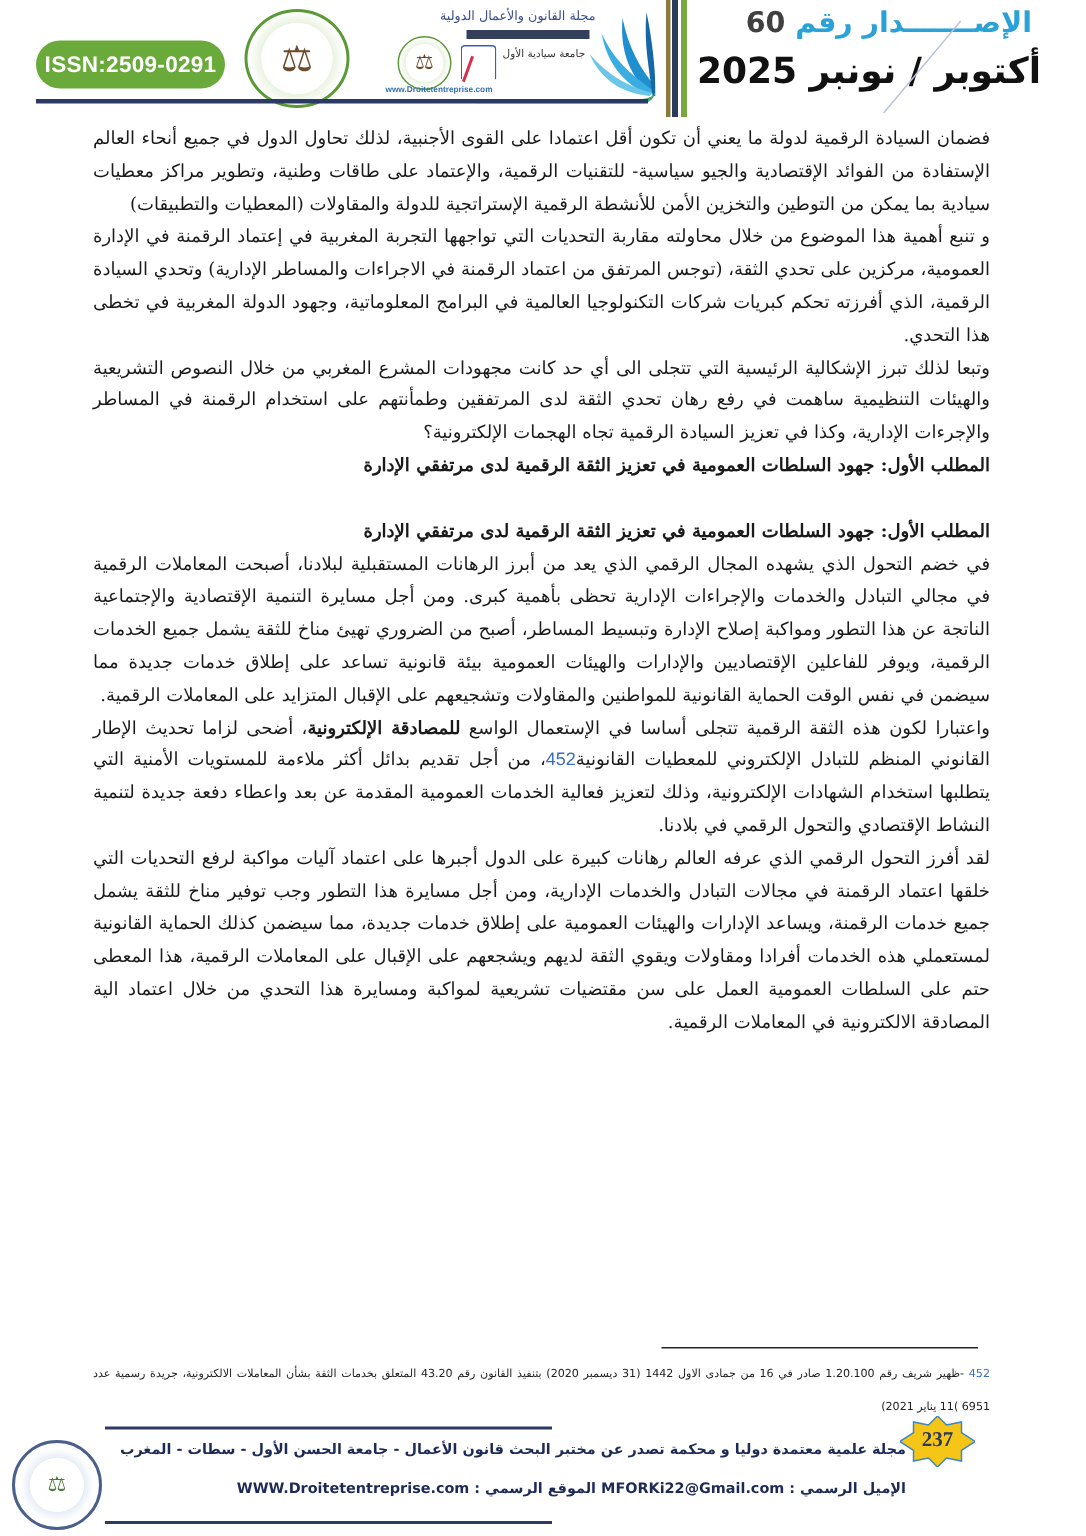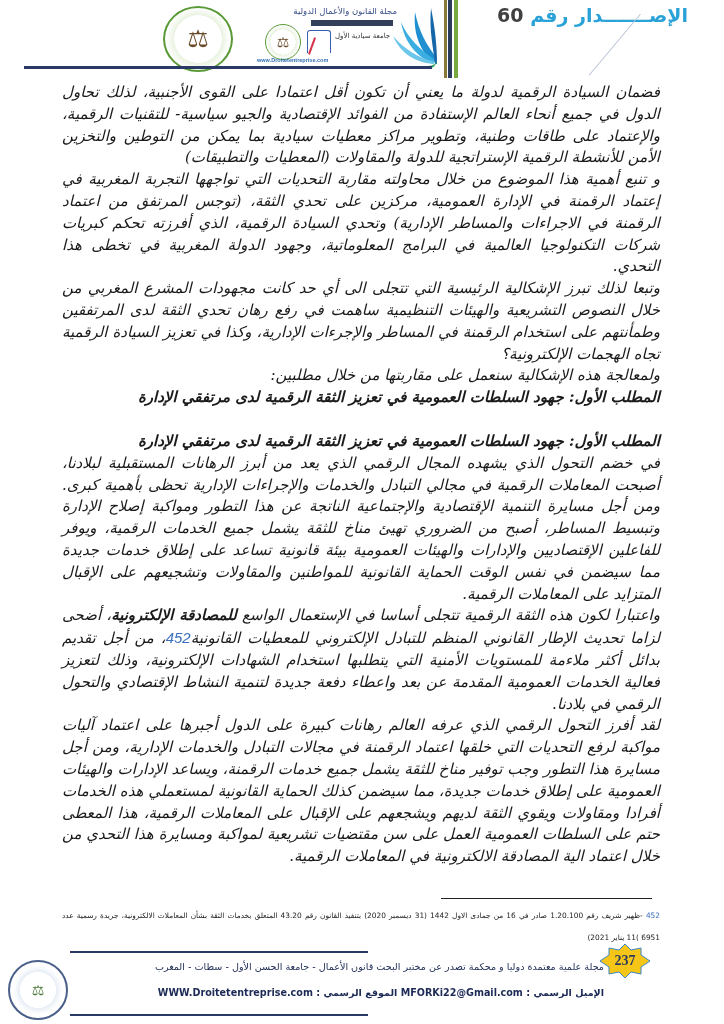--- a/index.html
+++ b/index.html
@@ -27,43 +27,44 @@
   .vbars span { position:absolute; top:0; height:78px; }
   .vb1 { left:0; width:3px; background:#8a7a3a; }
   .vb2 { left:4px; width:4px; background:#2c3a5c; }
   .vb3 { left:10px; width:4px; background:#7aa840; }
   .issue-line { position:absolute; right:36px; top:4px; direction:rtl; font-family:"DejaVu Sans", sans-serif; font-weight:bold; font-size:19px; color:#2aa2d8; white-space:nowrap; }
   .issue-num { color:#404040; }
   .date-line { position:absolute; right:30px; top:33px; direction:rtl; font-family:"DejaVu Sans", sans-serif; font-weight:bold; font-size:24px; color:#111; white-space:nowrap; }
   .diag { position:absolute; left:640px; top:14px; width:1px; height:80px; background:#b9c4d6; transform:rotate(40deg); transform-origin:top; }
 
   
-  .content { position:absolute; left:62px; top:82px; width:598px; direction:rtl; text-align:justify; font-family:"DejaVu Serif", serif; font-size:15px; line-height:21.8px; color:#1a1a1a;font-style:italic; }
+  .content { position:absolute; left:62px; top:82px; width:598px; direction:rtl; text-align:justify; font-family:"DejaVu Serif", serif; font-size:12px; line-height:21.8px; color:#1a1a1a; }
   .content p { margin:0; }
   .content .bold { font-weight:bold; }
   .gap { height:22px; }
   .fnref { color:#3a6fc0; font-family:"Liberation Sans", sans-serif; }
 
   
   .fn-rule { position:absolute; left:441px; top:898px; width:211px; height:1px; background:#222; }
   .footnote { position:absolute; left:62px; top:905px; width:598px; direction:rtl; text-align:justify; font-family:"DejaVu Sans", sans-serif; font-size:7.4px; line-height:22px; color:#222; }
   .fn-num { color:#3a6fc0; }
   .footer-rule-top { position:absolute; left:70px; top:951px; width:298px; height:2px; background:#2a3a64; }
   .footer-rule-bot { position:absolute; left:70px; top:1014px; width:298px; height:2px; background:#2a3a64; }
-  .footer-line1 { position:absolute; right:120px; top:961px; direction:rtl; font-family:"DejaVu Sans", sans-serif; font-weight:normal; font-size:9.6px; color:#1c2a55; white-space:nowrap; }
+  .footer-line1 { position:absolute; right:120px; top:961px; direction:rtl; font-family:"DejaVu Sans", sans-serif; font-weight:bold; font-size:9.6px; color:#1c2a55; white-space:nowrap; }
   .footer-line2 { position:absolute; right:120px; top:987px; direction:rtl; font-family:"DejaVu Sans", sans-serif; font-weight:bold; font-size:9.6px; color:#1c2a55; white-space:nowrap; }
   .page-badge { position:absolute; left:600px; top:944px; width:50px; height:34px; }
   .page-badge svg { position:absolute; left:0; top:0; }
   .page-num { position:absolute; left:0; top:0; width:50px; height:34px; display:flex; align-items:center; justify-content:center; font-family:Liberation Serif, serif; font-weight:bold; font-size:14px; color:#2c3a5c; }
   .footer-seal { position:absolute; left:8px; top:960px; width:56px; height:56px; border-radius:50%; border:2px solid #4a5f8a; background:radial-gradient(circle,#fff 45%,#e8eef6 46%,#fff 62%); display:flex; align-items:center; justify-content:center; font-size:14px; color:#4a7a3a; }
 </style>
 </head>
 <body>
 
 <div class="header">
+  <div class="issn-pill">ISSN:2509-0291</div>
 
   <div class="seal seal-lab">
     <span class="scales">⚖</span>
   </div>
 
   <div class="journal-block">
     <div class="journal-title">مجلة القانون والأعمال الدولية</div>
     <div class="journal-sub"></div>
     <div class="seal seal-small" style="left:10px;top:18px;">
       <span class="scales">⚖</span>
@@ -85,28 +86,28 @@
   <div class="vbars">
     <span class="vb1"></span>
       <span class="vb2"></span>
       <span class="vb3"></span>
   </div>
 
   <div class="issue-line">
     <span>الإصـــــــدار رقم</span>
     <span class="issue-num">60</span>
   </div>
+  <div class="date-line">أكتوبر / نونبر 2025</div>
   <div class="diag"></div>
 </div>
 
 <div class="content">
   <p>فضمان السيادة الرقمية لدولة ما يعني أن تكون أقل اعتمادا على القوى الأجنبية، لذلك تحاول الدول في جميع أنحاء العالم الإستفادة من الفوائد الإقتصادية والجيو سياسية- للتقنيات الرقمية، والإعتماد على طاقات وطنية، وتطوير مراكز معطيات سيادية بما يمكن من التوطين والتخزين الأمن للأنشطة الرقمية الإستراتجية للدولة والمقاولات (المعطيات والتطبيقات)</p>
   <p>و تنبع أهمية هذا الموضوع من خلال محاولته مقاربة التحديات التي تواجهها التجربة المغربية في إعتماد الرقمنة في الإدارة العمومية، مركزين على تحدي الثقة، (توجس المرتفق من اعتماد الرقمنة في الاجراءات والمساطر الإدارية) وتحدي السيادة الرقمية، الذي أفرزته تحكم كبريات شركات التكنولوجيا العالمية في البرامج المعلوماتية، وجهود الدولة المغربية في تخطى هذا التحدي.</p>
   <p>وتبعا لذلك تبرز الإشكالية الرئيسية التي تتجلى الى أي حد كانت مجهودات المشرع المغربي من خلال النصوص التشريعية والهيئات التنظيمية ساهمت في رفع رهان تحدي الثقة لدى المرتفقين وطمأنتهم على استخدام الرقمنة في المساطر والإجرءات الإدارية، وكذا في تعزيز السيادة الرقمية تجاه الهجمات الإلكترونية؟</p>
-  <p>ولمعالجة هذه الإشكالية سنعمل على مقاربتها من خلال مطلبين:</p>
   <p class="bold">المطلب الأول: جهود السلطات العمومية في تعزيز الثقة الرقمية لدى مرتفقي الإدارة</p>
   <div class="gap"></div>
   <p class="bold">المطلب الأول: جهود السلطات العمومية في تعزيز الثقة الرقمية لدى مرتفقي الإدارة</p>
   <p>في خضم التحول الذي يشهده المجال الرقمي الذي يعد من أبرز الرهانات المستقبلية لبلادنا، أصبحت المعاملات الرقمية في مجالي التبادل والخدمات والإجراءات الإدارية تحظى بأهمية كبرى. ومن أجل مسايرة التنمية الإقتصادية والإجتماعية الناتجة عن هذا التطور ومواكبة إصلاح الإدارة وتبسيط المساطر، أصبح من الضروري تهيئ مناخ للثقة يشمل جميع الخدمات الرقمية، ويوفر للفاعلين الإقتصاديين والإدارات والهيئات العمومية بيئة قانونية تساعد على إطلاق خدمات جديدة مما سيضمن في نفس الوقت الحماية القانونية للمواطنين والمقاولات وتشجيعهم على الإقبال المتزايد على المعاملات الرقمية.</p>
   <p>
     <span>واعتبارا لكون هذه الثقة الرقمية تتجلى أساسا في الإستعمال الواسع </span><span class="bold">للمصادقة الإلكترونية</span><span>، أضحى لزاما تحديث الإطار القانوني المنظم للتبادل الإلكتروني للمعطيات القانونية</span><span class="fnref">452</span><span>، من أجل تقديم بدائل أكثر ملاءمة للمستويات الأمنية التي يتطلبها استخدام الشهادات الإلكترونية، وذلك لتعزيز فعالية الخدمات العمومية المقدمة عن بعد واعطاء دفعة جديدة لتنمية النشاط الإقتصادي والتحول الرقمي في بلادنا.</span>
   </p>
   <p>لقد أفرز التحول الرقمي الذي عرفه العالم رهانات كبيرة على الدول أجبرها على اعتماد آليات مواكبة لرفع التحديات التي خلقها اعتماد الرقمنة في مجالات التبادل والخدمات الإدارية، ومن أجل مسايرة هذا التطور وجب توفير مناخ للثقة يشمل جميع خدمات الرقمنة، ويساعد الإدارات والهيئات العمومية على إطلاق خدمات جديدة، مما سيضمن كذلك الحماية القانونية لمستعملي هذه الخدمات أفرادا ومقاولات ويقوي الثقة لديهم ويشجعهم على الإقبال على المعاملات الرقمية، هذا المعطى حتم على السلطات العمومية العمل على سن مقتضيات تشريعية لمواكبة ومسايرة هذا التحدي من خلال اعتماد الية المصادقة الالكترونية في المعاملات الرقمية.</p>
 </div>
 

